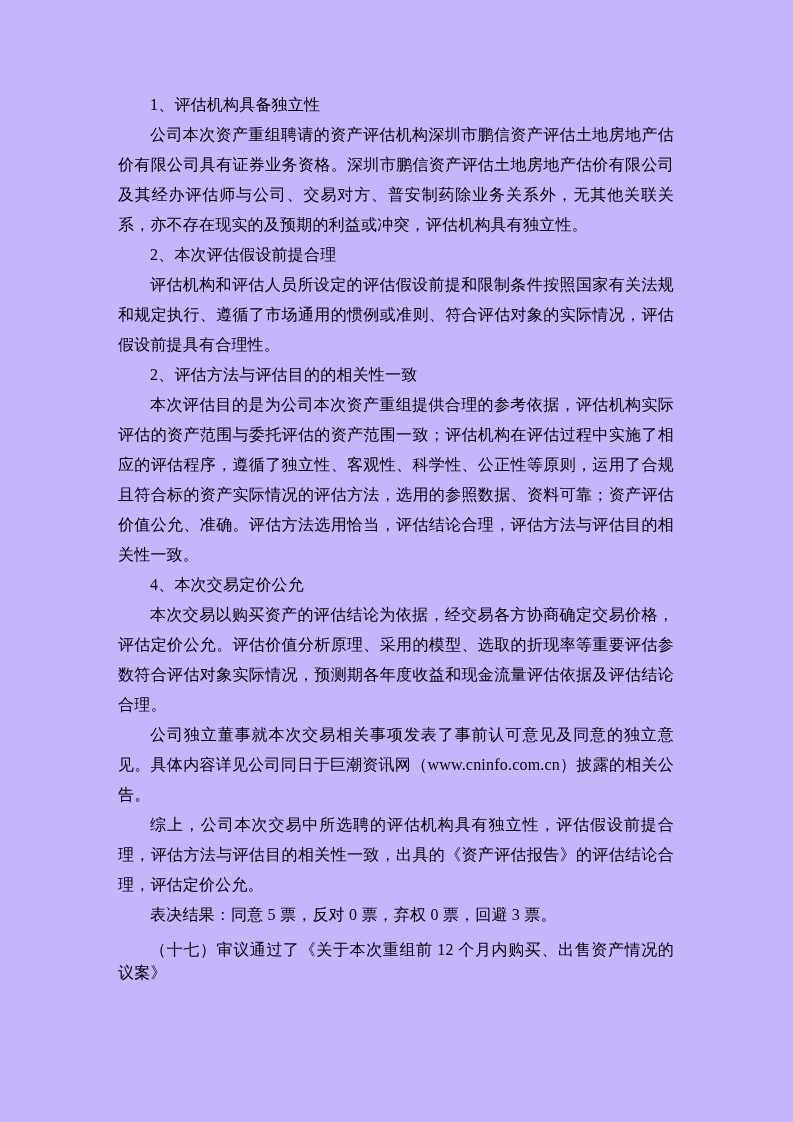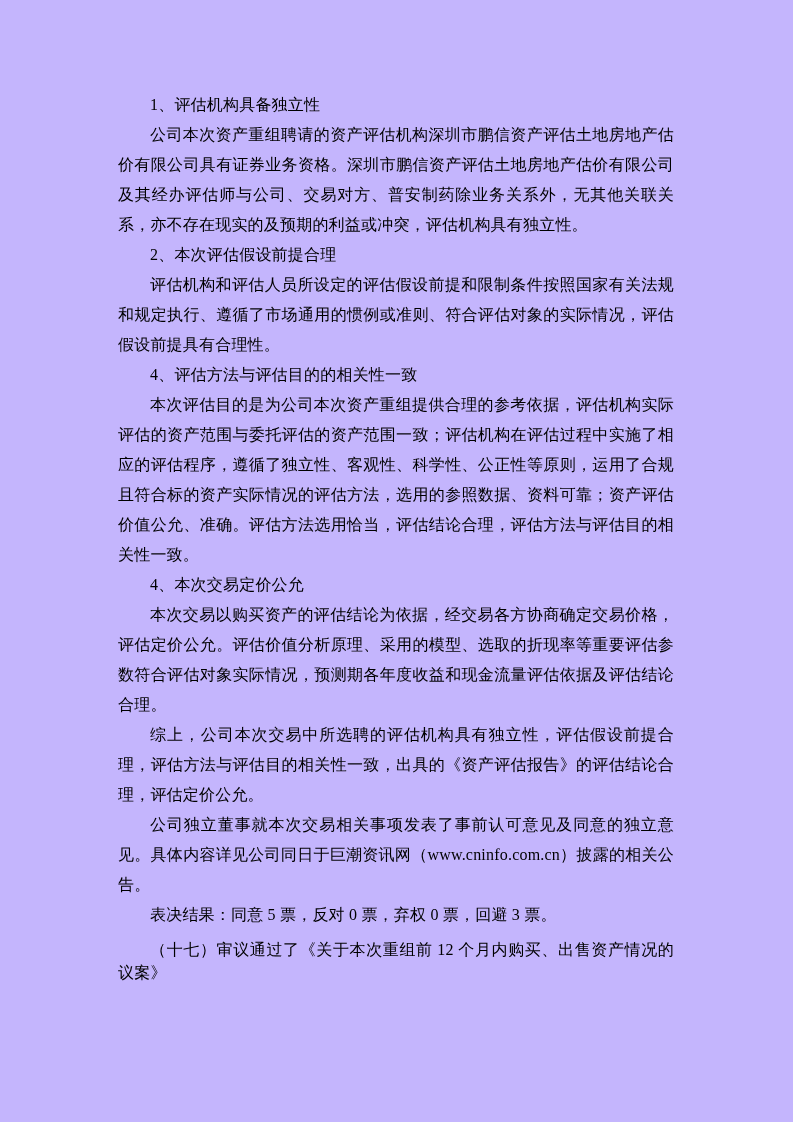--- a/index.html
+++ b/index.html
@@ -50,22 +50,22 @@
 </style>
 </head>
 <body>
 
 <div class="page">
   <div class="content">
     <p class="numbered-heading">1、评估机构具备独立性</p>
     <p class="body-para">公司本次资产重组聘请的资产评估机构深圳市鹏信资产评估土地房地产估价有限公司具有证券业务资格。深圳市鹏信资产评估土地房地产估价有限公司及其经办评估师与公司、交易对方、普安制药除业务关系外，无其他关联关系，亦不存在现实的及预期的利益或冲突，评估机构具有独立性。</p>
     <p class="numbered-heading">2、本次评估假设前提合理</p>
     <p class="body-para">评估机构和评估人员所设定的评估假设前提和限制条件按照国家有关法规和规定执行、遵循了市场通用的惯例或准则、符合评估对象的实际情况，评估假设前提具有合理性。</p>
-    <p class="numbered-heading">4、评估方法与评估目的的相关性一致</p>
+    <p class="numbered-heading">2、评估方法与评估目的的相关性一致</p>
     <p class="body-para">本次评估目的是为公司本次资产重组提供合理的参考依据，评估机构实际评估的资产范围与委托评估的资产范围一致；评估机构在评估过程中实施了相应的评估程序，遵循了独立性、客观性、科学性、公正性等原则，运用了合规且符合标的资产实际情况的评估方法，选用的参照数据、资料可靠；资产评估价值公允、准确。评估方法选用恰当，评估结论合理，评估方法与评估目的相关性一致。</p>
     <p class="numbered-heading">4、本次交易定价公允</p>
     <p class="body-para">本次交易以购买资产的评估结论为依据，经交易各方协商确定交易价格，评估定价公允。评估价值分析原理、采用的模型、选取的折现率等重要评估参数符合评估对象实际情况，预测期各年度收益和现金流量评估依据及评估结论合理。</p>
+    <p class="body-para">公司独立董事就本次交易相关事项发表了事前认可意见及同意的独立意见。具体内容详见公司同日于巨潮资讯网（www.cninfo.com.cn）披露的相关公告。</p>
     <p class="body-para">综上，公司本次交易中所选聘的评估机构具有独立性，评估假设前提合理，评估方法与评估目的相关性一致，出具的《资产评估报告》的评估结论合理，评估定价公允。</p>
-    <p class="body-para">公司独立董事就本次交易相关事项发表了事前认可意见及同意的独立意见。具体内容详见公司同日于巨潮资讯网（www.cninfo.com.cn）披露的相关公告。</p>
     <p class="body-para">表决结果：同意 5 票，反对 0 票，弃权 0 票，回避 3 票。</p>
     <p class="bold-heading">（十七）审议通过了《关于本次重组前 12 个月内购买、出售资产情况的议案》</p>
   </div>
 </div>
 
 </body></html>

